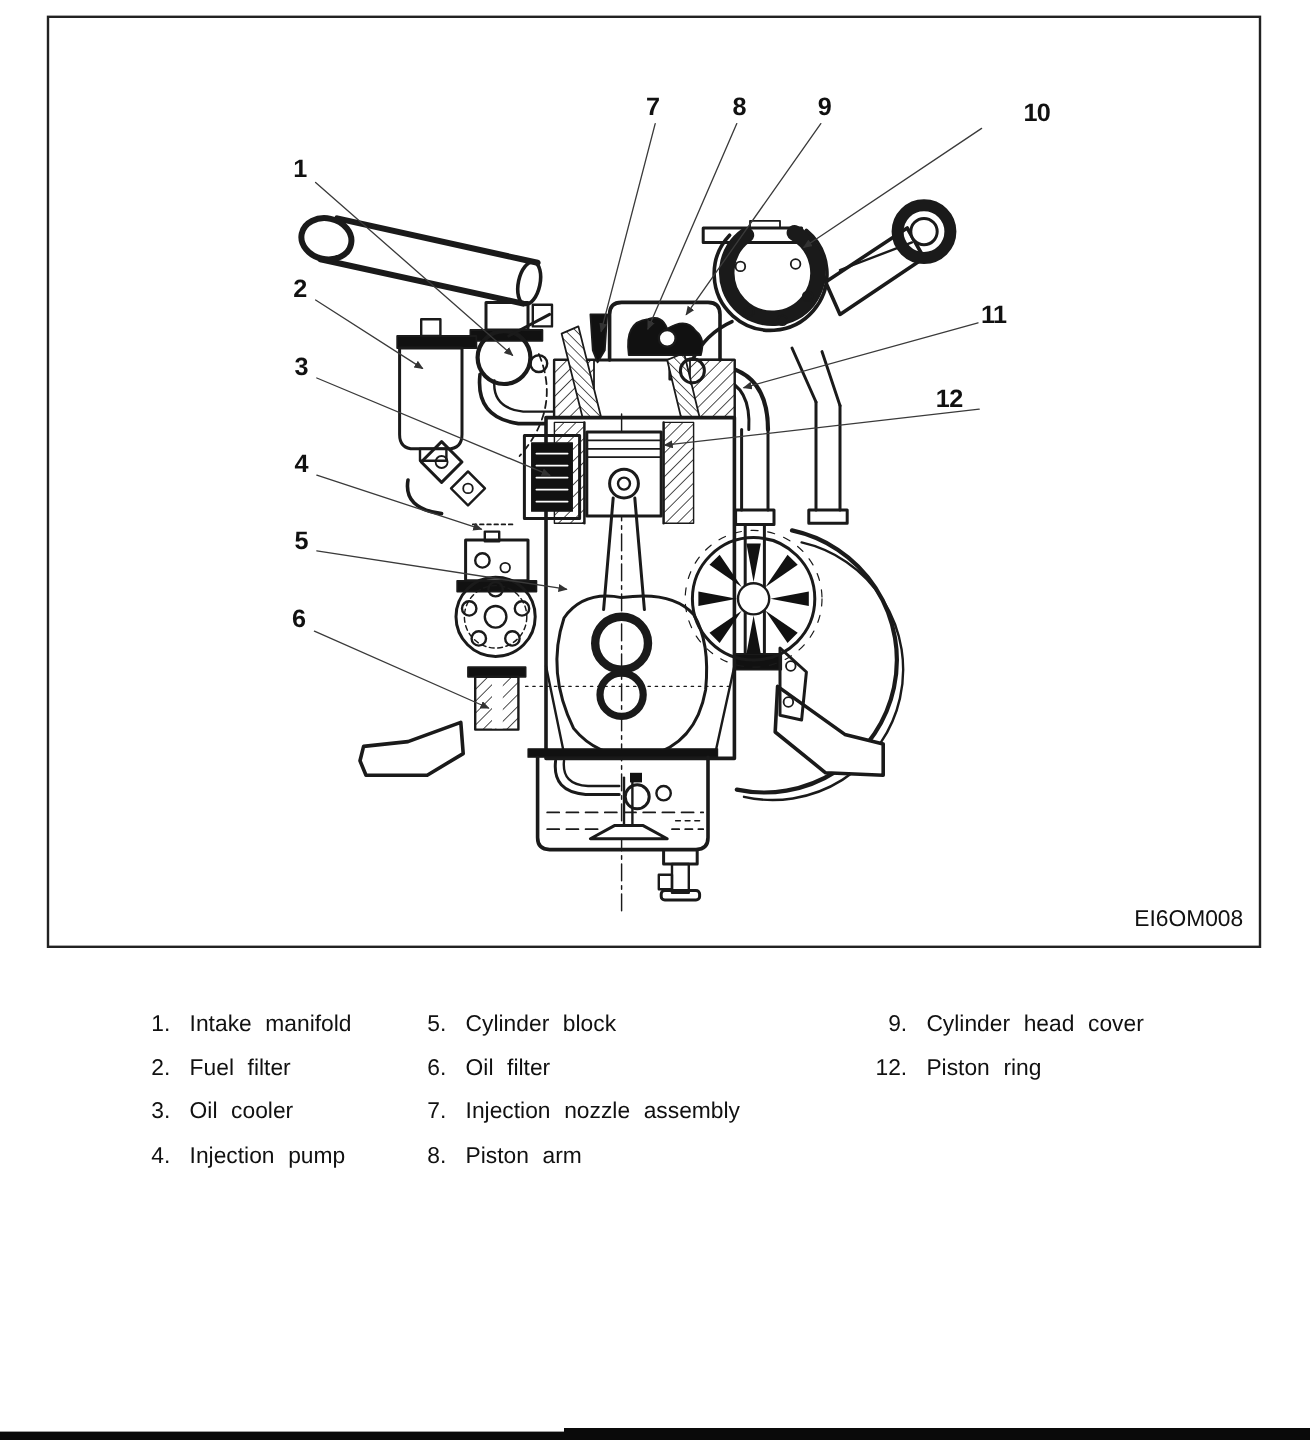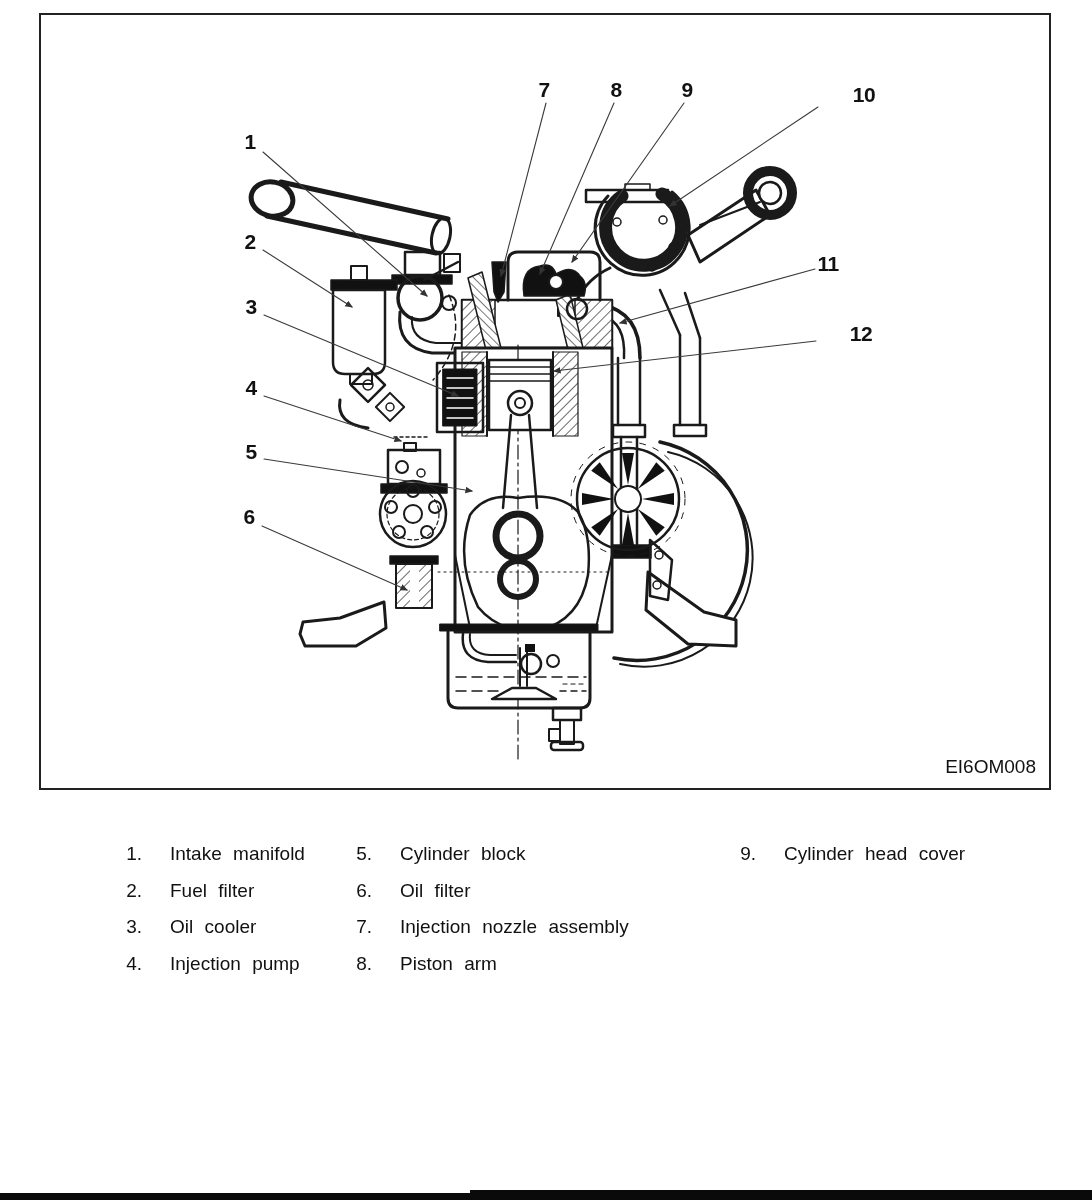--- a/index.html
+++ b/index.html
@@ -8,21 +8,21 @@
   #figure-box{position:absolute;left:39px;top:13px;width:1008px;height:773px;
               border:2px solid #222;background:#fff;}
   #diagram-svg{position:absolute;left:0;top:0;}
   .callout{position:absolute;transform:translate(-50%,-50%);font-weight:bold;
            font-size:21px;letter-spacing:-0.5px;color:#111;line-height:1;}
   #figure-code{position:absolute;right:56px;top:756px;font-size:19px;color:#111;}
   #legend{position:absolute;left:0;top:843px;width:1092px;font-size:19px;}
   .lcol{position:absolute;top:0;}
   .lrow{display:flex;align-items:baseline;height:36.5px;}
   .lnum{display:inline-block;text-align:right;flex:none;}
-  .llabel{margin-left:28px;word-spacing:0.32em;white-space:nowrap;}
+  .llabel{margin-left:16px;word-spacing:0.32em;white-space:nowrap;}
   #col1{left:96px;}  #col1 .lnum{width:46px;}
   #col2{left:328px;} #col2 .lnum{width:44px;}
   #col3{left:698px;} #col3 .lnum{width:58px;}
   .bar{position:absolute;background:#0a0a0a;}
   #bar-bottom-left{left:0;top:1193px;width:1092px;height:7px;}
   #bar-bottom-right{left:470px;top:1190px;width:622px;height:10px;}
   svg *{vector-effect:none;}
 </style>
 </head>
 <body>
@@ -261,21 +261,21 @@
   <div class="callout" style="left:250px;top:241px">2</div>
   <div class="callout" style="left:251px;top:306px">3</div>
   <div class="callout" style="left:251px;top:387px">4</div>
   <div class="callout" style="left:251px;top:451px">5</div>
   <div class="callout" style="left:249px;top:516px">6</div>
   <div class="callout" style="left:544px;top:89px">7</div>
   <div class="callout" style="left:616px;top:89px">8</div>
   <div class="callout" style="left:687px;top:89px">9</div>
   <div class="callout" style="left:864px;top:94px">10</div>
   <div class="callout" style="left:828px;top:263px">11</div>
-  <div class="callout" style="left:861px;top:333px">12</div>
+  <div class="callout" style="left:791px;top:333px">12</div>
 
   <div id="figure-code">EI6OM008</div>
 
   <div id="legend">
     <div class="lcol" id="col1">
       <div class="lrow">
         <span class="lnum">1.</span>
         <span class="llabel">Intake manifold</span>
       </div>
       <div class="lrow">
@@ -306,19 +306,23 @@
       </div>
       <div class="lrow">
         <span class="lnum">8.</span>
         <span class="llabel">Piston arm</span>
       </div>
     </div>
     <div class="lcol" id="col3">
       <div class="lrow">
         <span class="lnum">9.</span>
         <span class="llabel">Cylinder head cover</span>
+      </div>
+      <div class="lrow">
+        <span class="lnum">12.</span>
+        <span class="llabel">Piston ring</span>
       </div>
     </div>
   </div>
 
   <div class="bar" id="bar-bottom-left"></div>
   <div class="bar" id="bar-bottom-right"></div>
 </div>
 
 </body></html>

